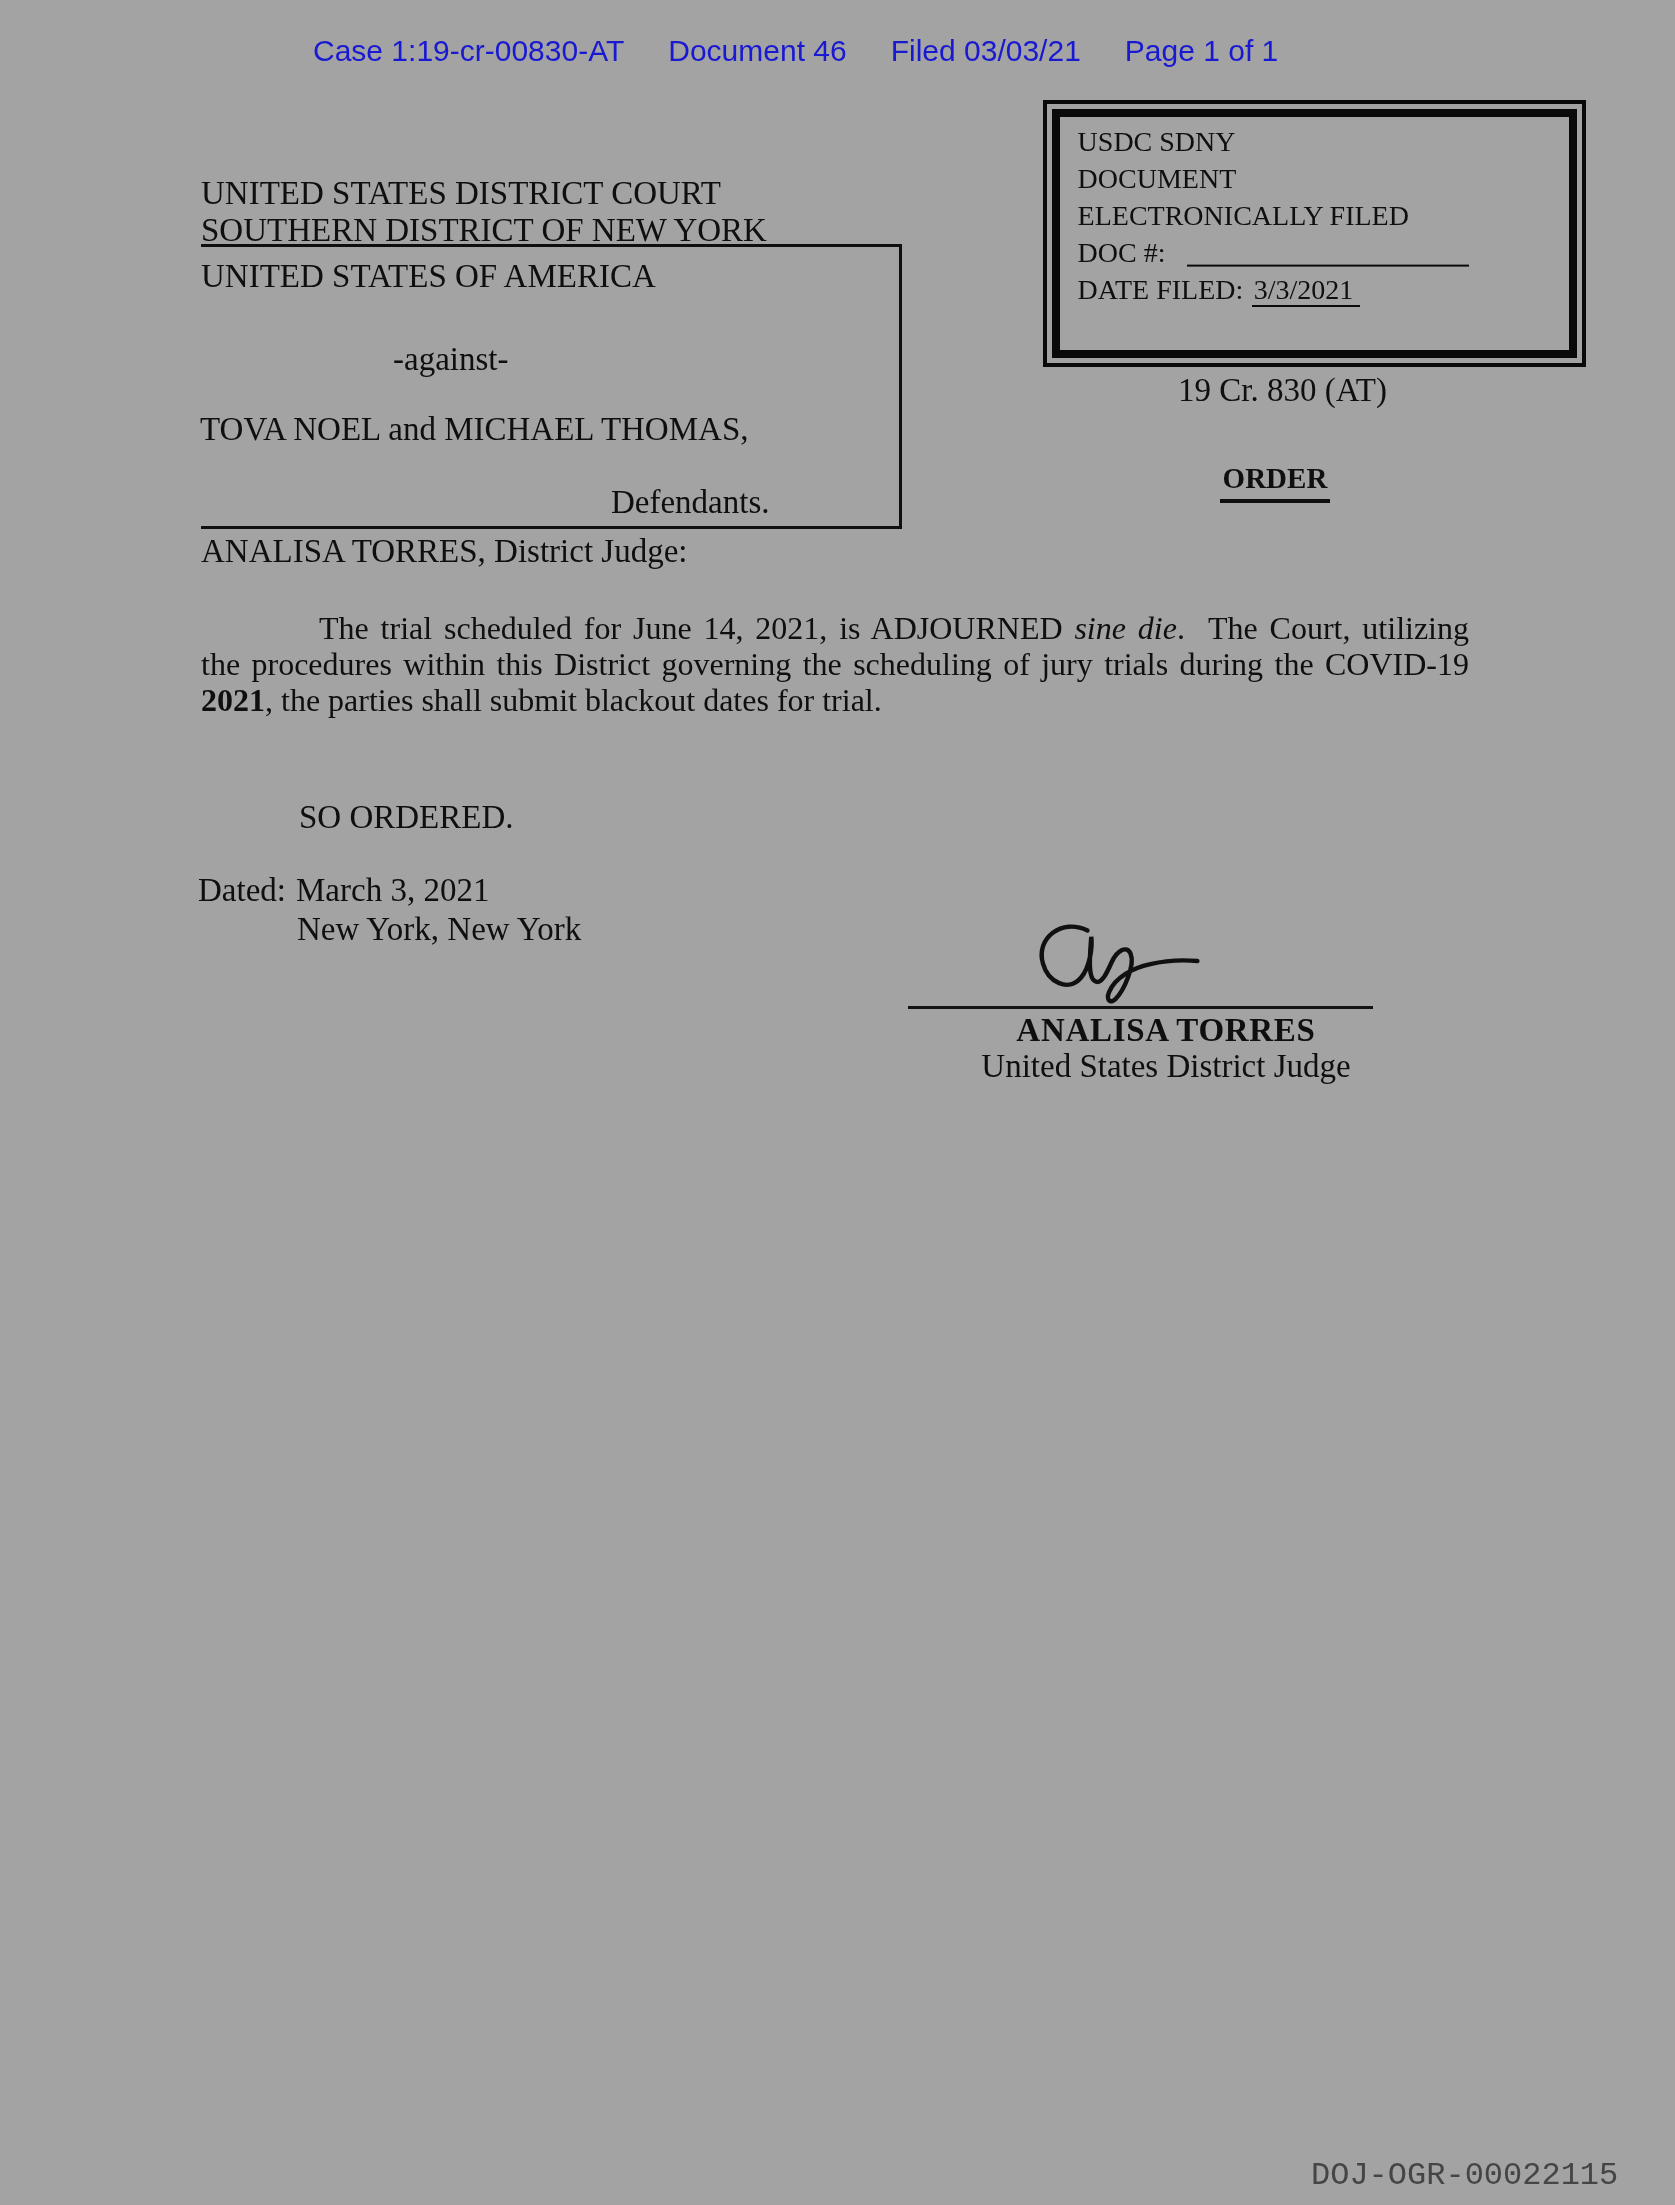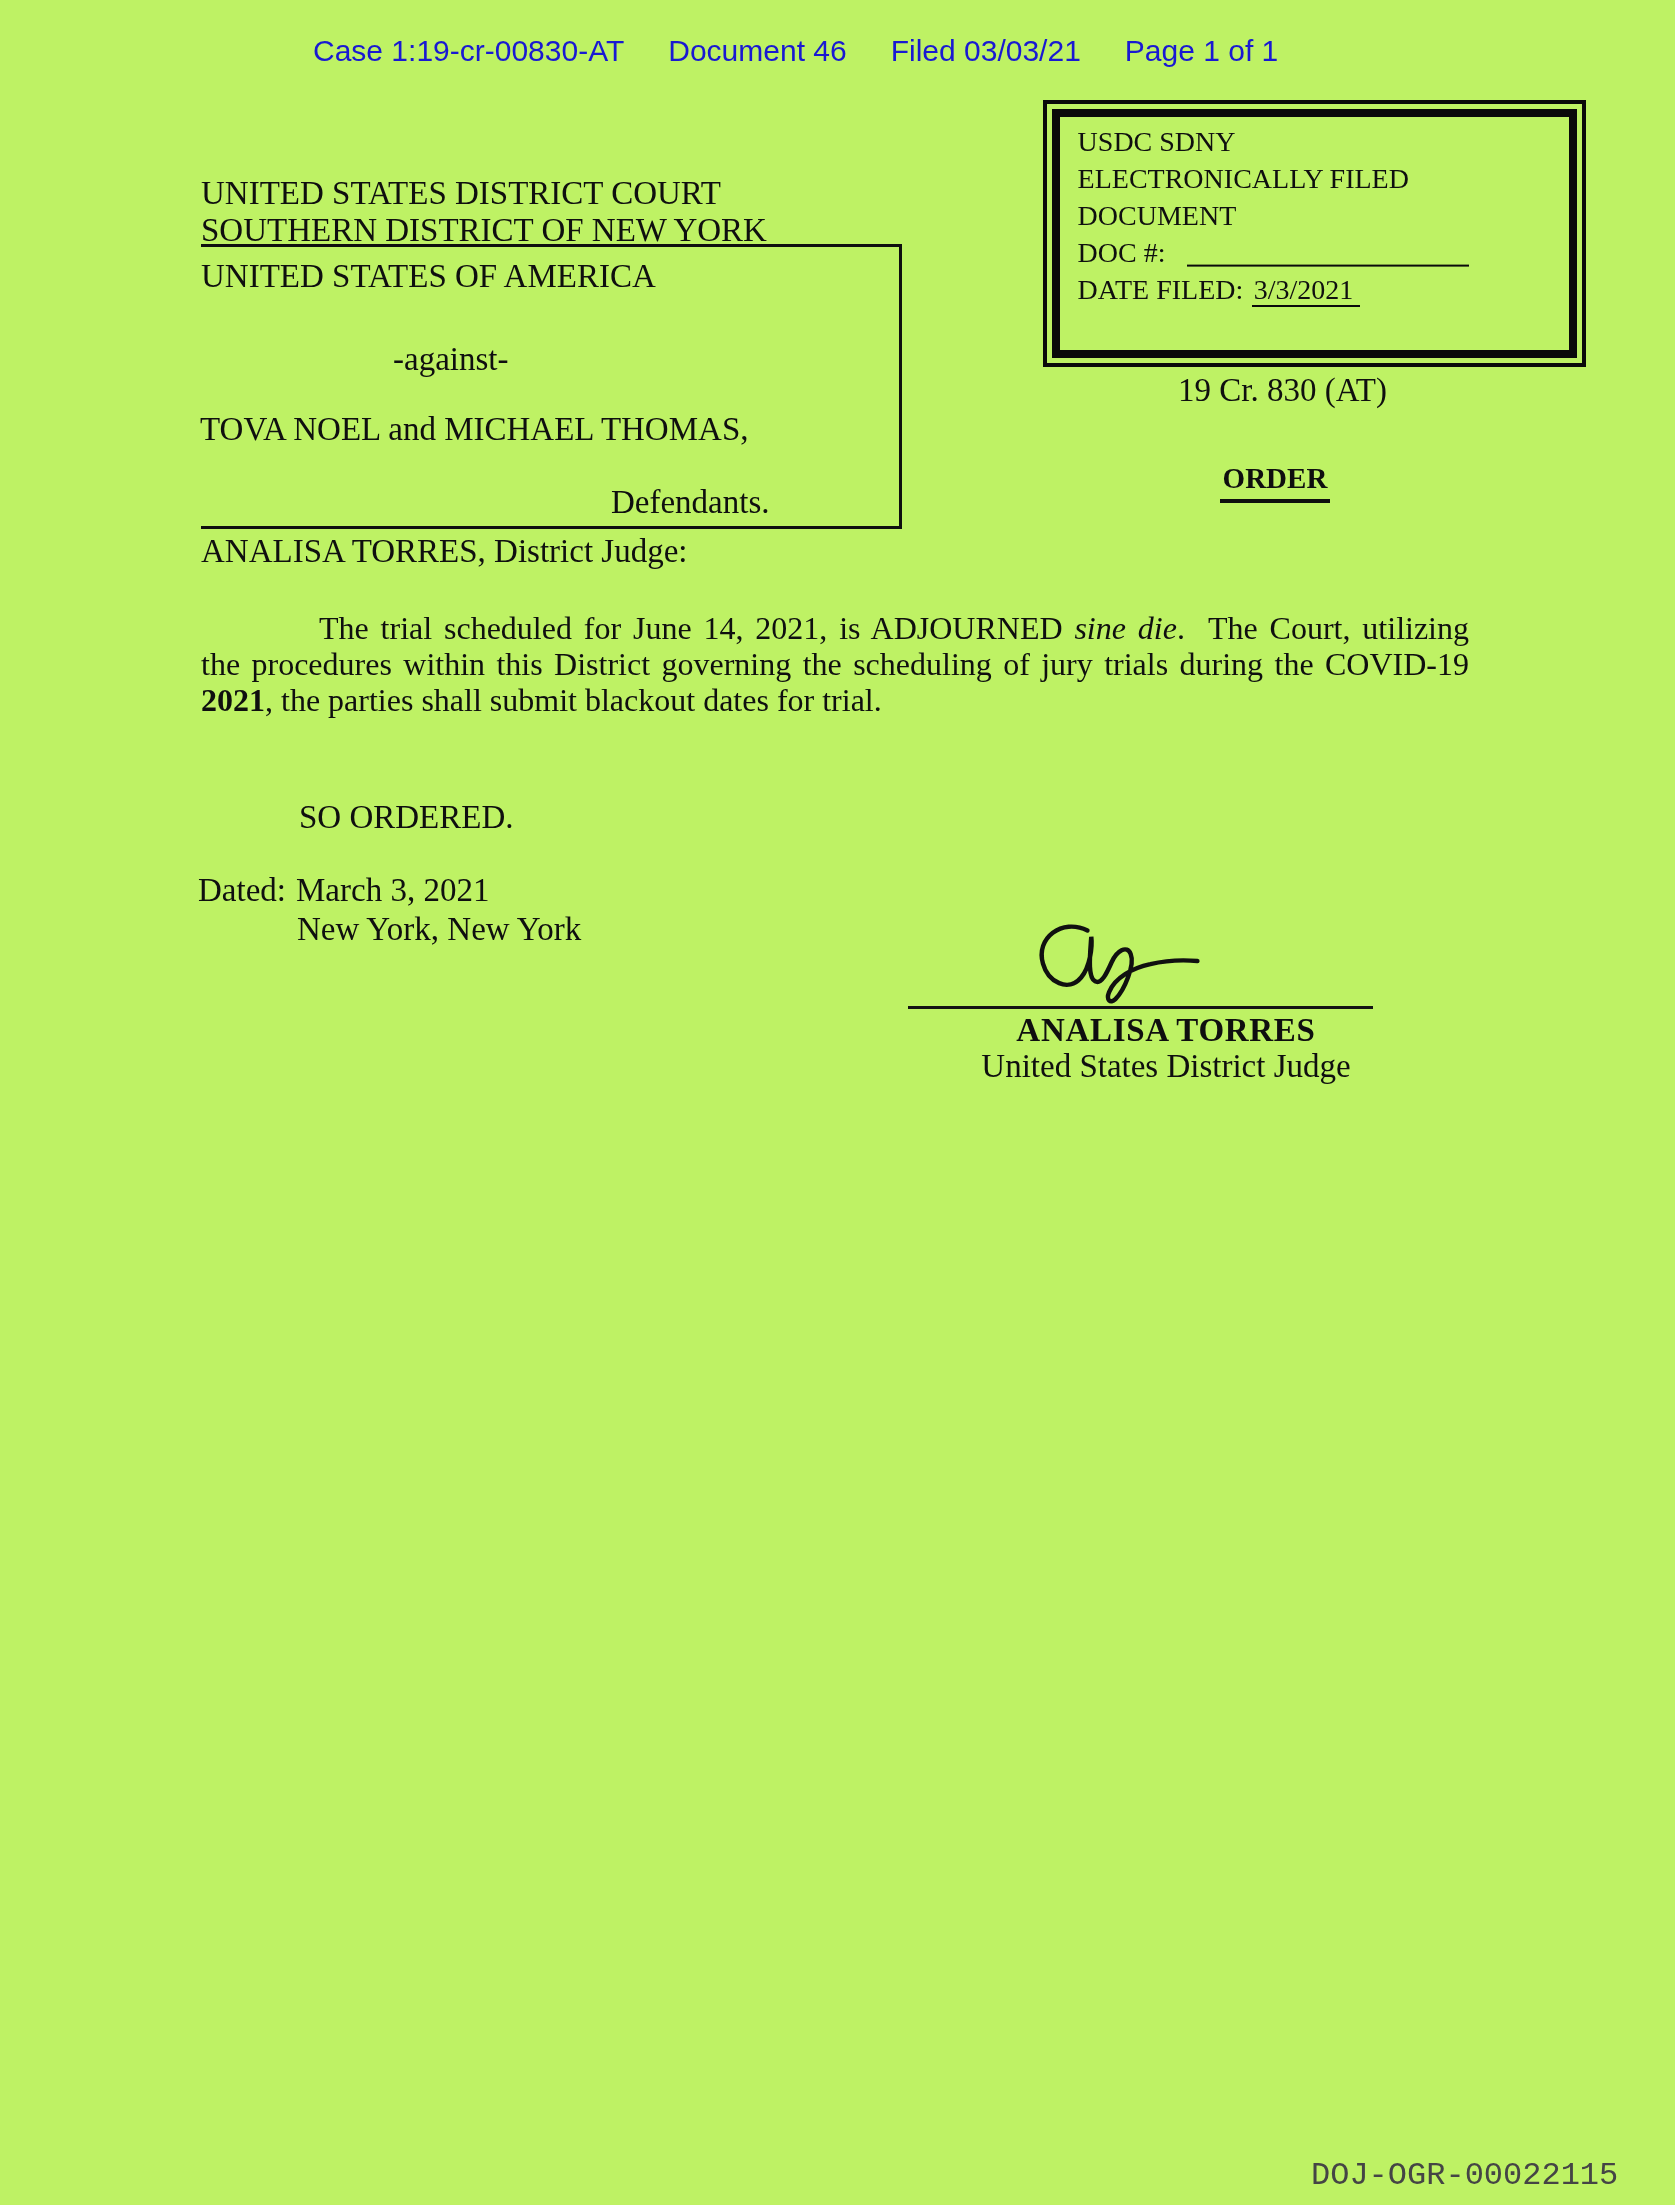--- a/index.html
+++ b/index.html
@@ -1,19 +1,19 @@
 <!DOCTYPE html>
 <html style="font-size:10.5px"><head>
 <meta charset="utf-8">
 <style>
   html,body{margin:0;padding:0;background:#e8e8e8;}
   #page{
     position:relative;
     width:1675px;height:2205px;
-    background:#bef264;
+    background:#a3a3a3;
     font-family:"Liberation Serif","DejaVu Serif",serif;
     color:#0f0f0f;
     overflow:hidden;
   }
   .abs{position:absolute;white-space:pre;}
   .t50{font-size:33px;line-height:36px;}
   
   #ecf-header{
     position:absolute;left:313px;top:34px;
     display:flex;gap:44px;
@@ -83,22 +83,22 @@
   <div id="ecf-header" style="color: rgb(25, 25, 210);">
     <span>Case 1:19-cr-00830-AT</span>
     <span>Document 46</span>
     <span>Filed 03/03/21</span>
     <span>Page 1 of 1</span>
   </div>
 
   <div id="stamp">
     <div id="stamp-inner">
       <div class="stamp-line">USDC SDNY</div>
+      <div class="stamp-line">DOCUMENT</div>
       <div class="stamp-line">ELECTRONICALLY FILED</div>
-      <div class="stamp-line">DOCUMENT</div>
       <div class="stamp-line"><span>DOC #:</span><span id="doc-fill-line"></span></div>
       <div class="stamp-line"><span>DATE FILED:</span><span id="date-filed-value">3/3/2021</span></div>
     </div>
   </div>
 
   <div class="abs t50" style="left:201px;top:175px;">UNITED STATES DISTRICT COURT</div>
   <div class="abs t50" style="left:201px;top:212px;">SOUTHERN DISTRICT OF NEW YORK</div>
 
   <div class="rule" style="left:201px;top:244px;width:700px;height:2.6px;"></div>
   <div class="rule" style="left:899px;top:244px;width:2.6px;height:285px;"></div>

